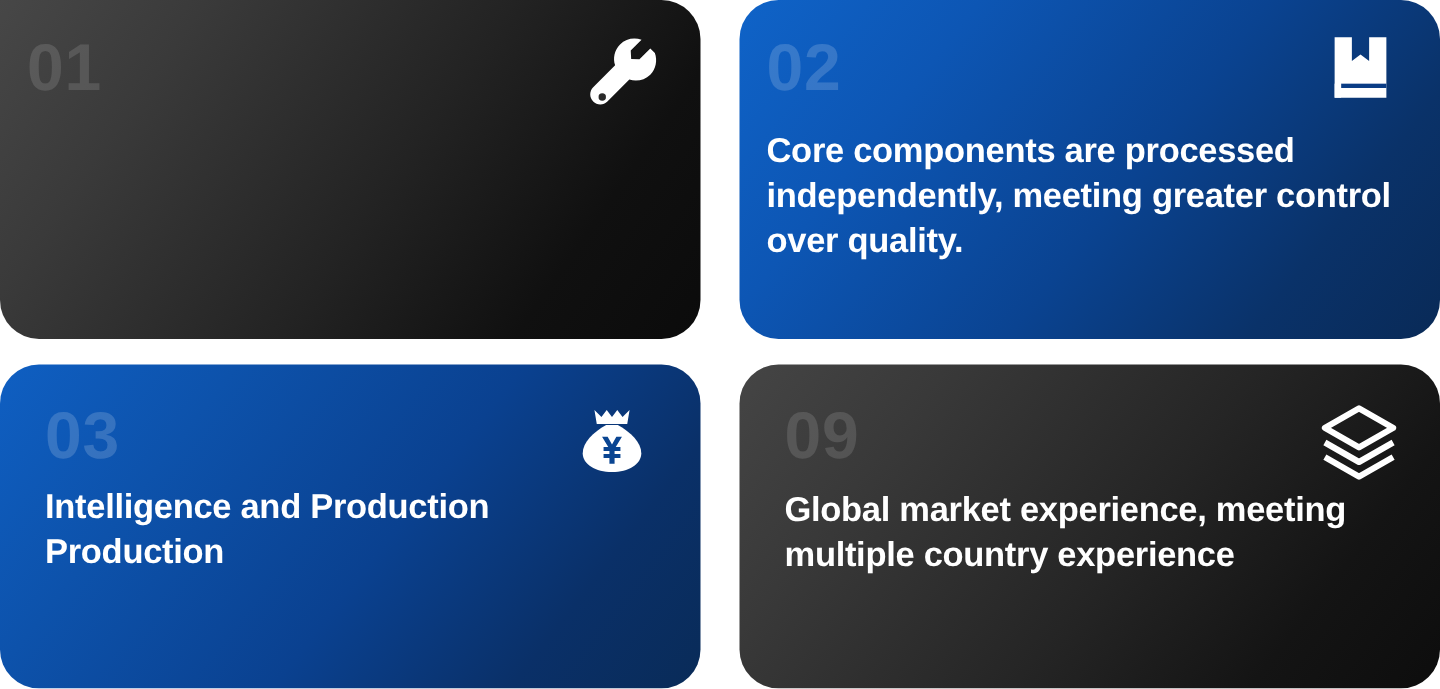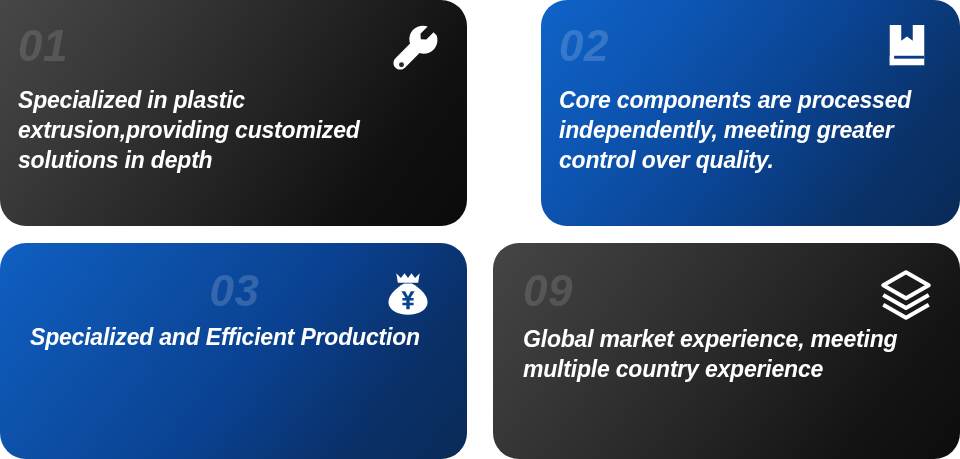--- a/index.html
+++ b/index.html
@@ -16,21 +16,20 @@
   .cards-grid {
     position: relative;
     width: 904px;
     height: 459px;
     display: grid;
     grid-template-columns: 467px 467px;
     grid-template-rows: 226px 216px;
     column-gap: 26px;
     row-gap: 17px;
     padding: 0;
-    font-style: italic;
   }
 
   .feature-card {
     position: relative;
     border-radius: 26px;
     overflow: hidden;
     padding: 26px 28px 20px 18px;
   }
 
   
@@ -84,35 +83,34 @@
   }
   .card-icon svg { width: 100%; height: 100%; display: block; }
 
   .card-01 .card-icon { top: 24px; right: 28px; width: 48px; height: 48px; }
   .card-02 .card-icon { top: 22px; right: 30px; width: 46px; height: 46px; }
   .card-03 .card-icon { top: 24px; right: 34px; width: 50px; height: 50px; }
   .card-04 .card-icon { top: 26px; right: 28px; width: 52px; height: 52px; }
 
   
   .card-01 { padding: 24px 28px 18px 18px; }
-  .card-02 { padding: 24px 28px 18px 18px; margin-left: 48px; }
+  .card-02 { padding: 24px 28px 18px 18px; }
   .card-03 { padding: 26px 28px 18px 30px; }
   .card-04 { padding: 26px 28px 18px 30px; }
 
-  .card-03 .card-number { margin-bottom: 10px; text-align: center; }
+  .card-03 .card-number { margin-bottom: 10px; }
   .card-04 .card-number { margin-bottom: 12px; }
 </style>
 </head>
 <body>
 
 <div class="cards-grid">
 
   <div class="feature-card card-01">
     <div class="card-number">01</div>
-    <div class="card-text">Specialized in plastic extrusion,providing customized solutions in depth</div>
     <div class="card-icon">
       <svg viewBox="0 0 64 64" fill="none" xmlns="http://www.w3.org/2000/svg">
         <path d="M60.5 11.5 L50.6 21.4 L43.0 21.0 L42.6 13.4 L52.5 3.5
                  C45.8 1.0 38.0 2.5 32.8 7.7 C27.6 12.9 26.1 20.4 28.3 26.9
                  L8.2 47.0 C4.6 50.6 4.6 56.4 8.2 60.0 C11.8 63.6 17.6 63.6 21.2 60.0
                  L41.3 39.9 C47.8 42.1 55.3 40.6 60.5 35.4 C65.7 30.2 67.2 22.2 64.7 15.5 Z" fill="currentColor" transform="translate(-2,0) scale(0.97)"></path>
         <circle cx="14.0" cy="54.2" r="3.3" fill="#2a2a2a"></circle>
       </svg>
     </div>
   </div>
@@ -126,21 +124,21 @@
         <path d="M8 4 H24 V26 L32 20 L40 26 V4 H56 V60 H8 Z" fill="currentColor"></path>
 
         <rect x="14" y="47" width="42" height="4" fill="#0a3c85"></rect>
         <rect x="8" y="47" width="6" height="13" fill="currentColor"></rect>
       </svg>
     </div>
   </div>
 
   <div class="feature-card card-03">
     <div class="card-number">03</div>
-    <div class="card-text">Specialized and Efficient Production</div>
+    <div class="card-text">Intelligence and Production Production</div>
     <div class="card-icon">
       <svg viewBox="0 0 64 64" fill="none" xmlns="http://www.w3.org/2000/svg">
 
         <path d="M17 8 L23 14 L27.5 8 L32 14 L36.5 8 L41 14 L47 8
                  L45 20 H19 Z" fill="currentColor"></path>
 
         <path d="M27 21 C16 27 7 36 7 45 C7 54.5 18 61 32 61
                  C46 61 57 54.5 57 45 C57 36 48 27 37 21 Z" fill="currentColor"></path>
 
         <g fill="#0a4592">

